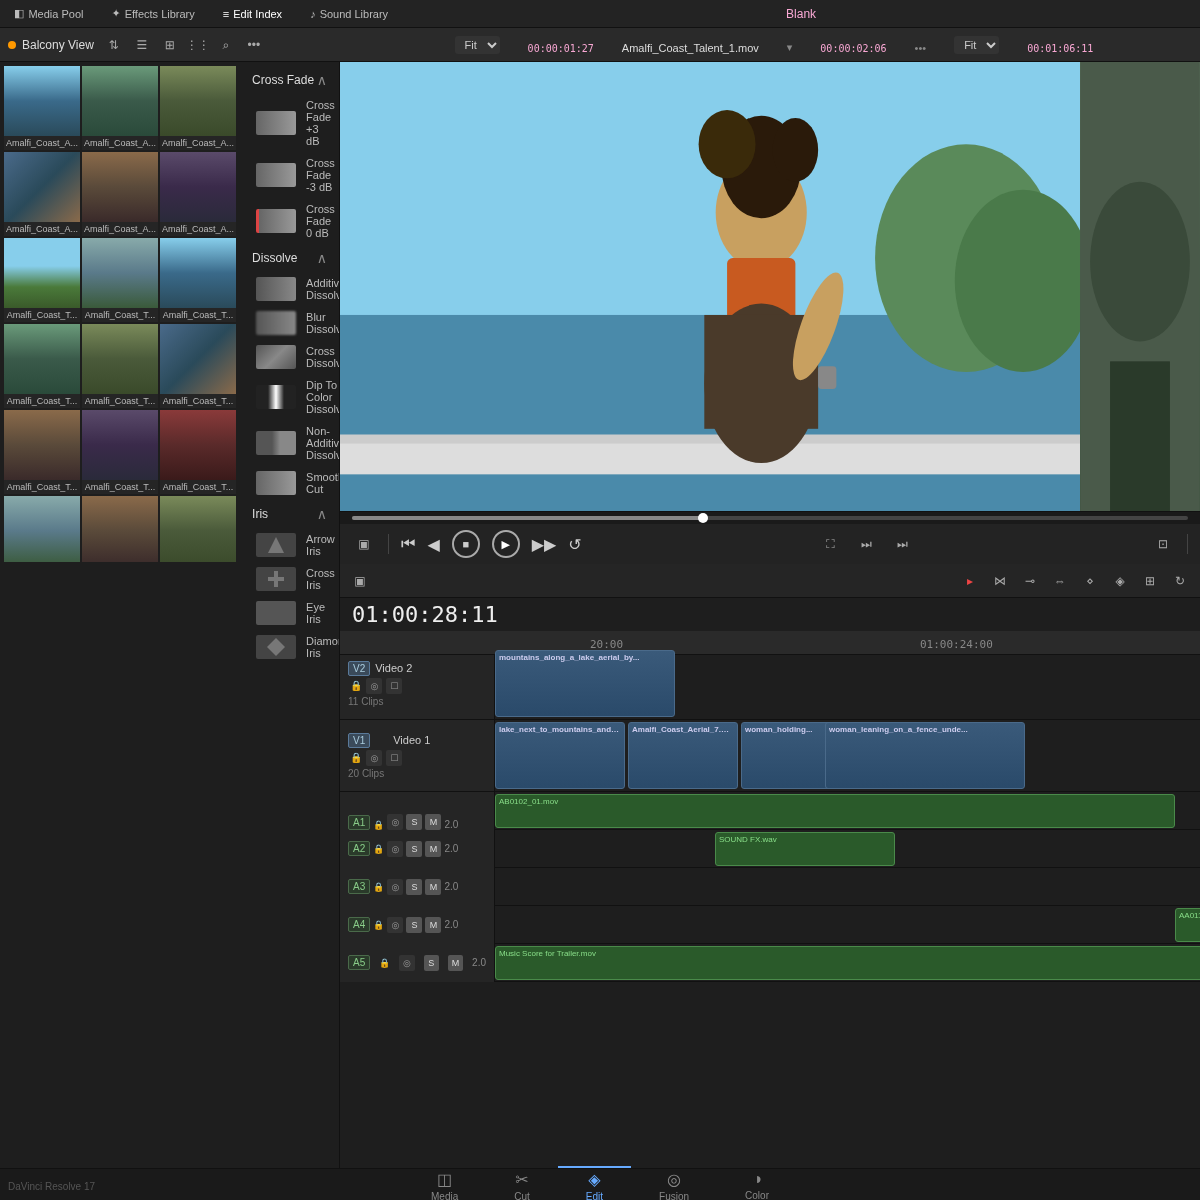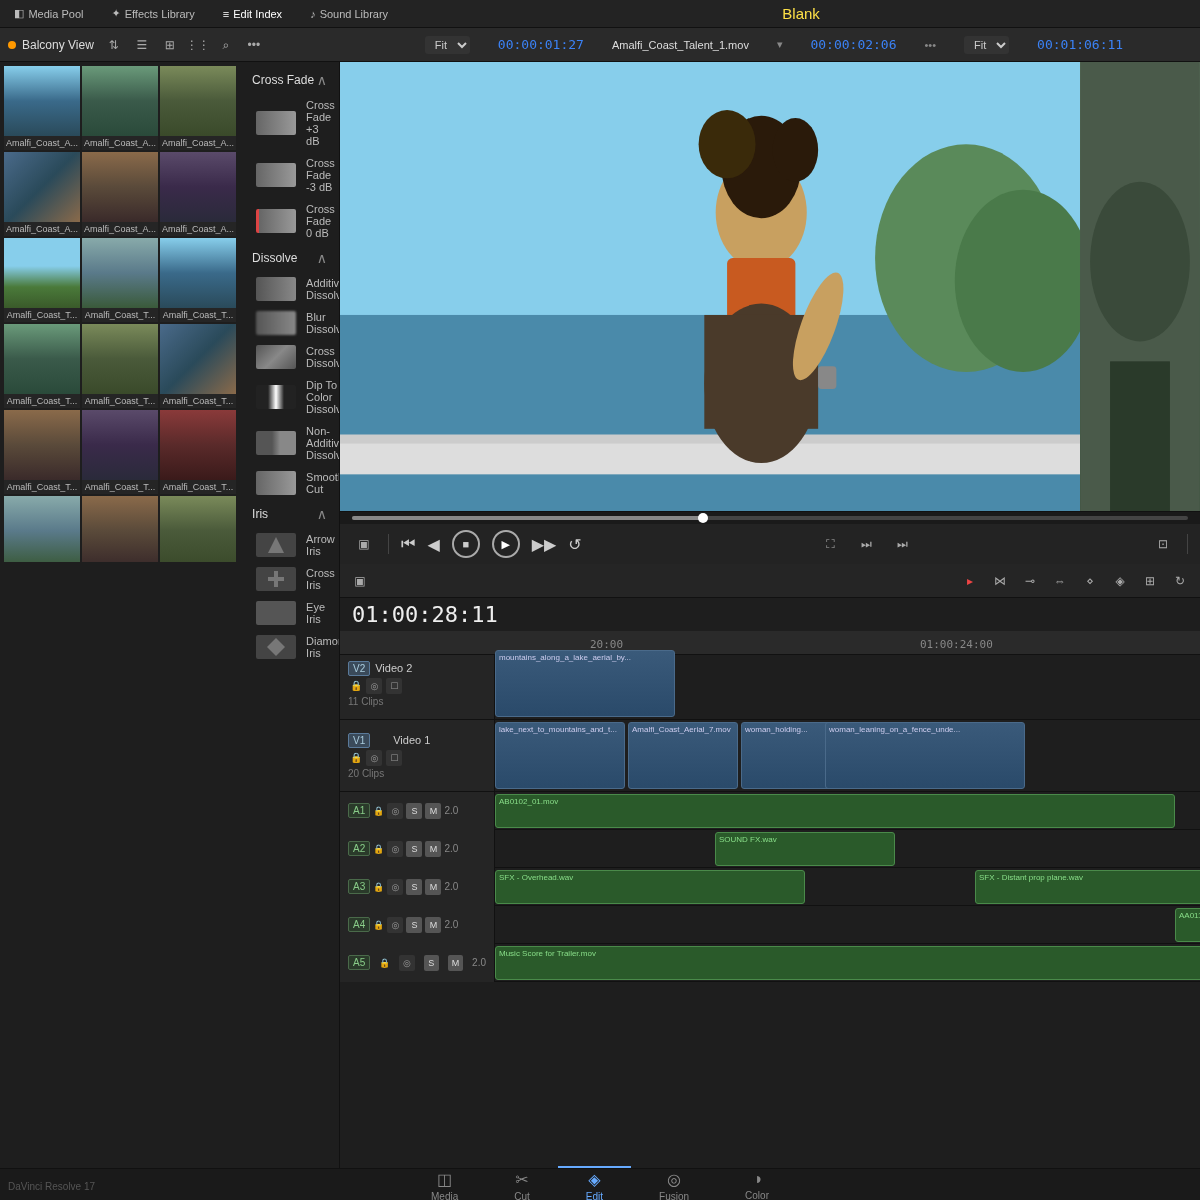--- a/index.html
+++ b/index.html
@@ -30,22 +30,22 @@
       display: flex;
       align-items: center;
       gap: 4px;
       cursor: pointer;
       padding: 2px 6px;
     }
     .top-bar-item.active { color: #fff; }
     .top-bar-center {
       flex: 1;
       text-align: center;
-      font-size: 15px;
-      color: #fde047;
+      font-size: 12px;
+      color: #f9a8d4;
       font-weight: 500;
     }
 
     
     .second-bar {
       display: flex;
       align-items: center;
       background: #2a2a2a;
       height: 34px;
       border-bottom: 1px solid #111;
@@ -79,36 +79,36 @@
       width: 24px; height: 24px;
       display: flex; align-items: center; justify-content: center;
       color: #aaa;
       cursor: pointer;
       border-radius: 3px;
       font-size: 12px;
     }
     .second-bar-center {
       flex: 1;
       display: flex;
-      align-items: center;
+      align-items: flex-end;
       justify-content: center;
       gap: 28px;
     }
     .fit-selector {
       background: #333;
       border: none;
       color: #ccc;
       padding: 2px 6px;
       font-size: 11px;
       border-radius: 3px;
     }
     .timecode {
       font-family: monospace;
-      font-size: 13px;
-      color: #3b82f6;
+      font-size: 10px;
+      color: #f9a8d4;
     }
     .clip-name {
       color: #ddd;
       font-size: 11px;
     }
 
     
     .main-layout {
       display: flex;
       height: calc(1200px - 28px - 34px - 32px);
@@ -371,20 +371,21 @@
       position: absolute;
       top: 2px;
       height: calc(100% - 4px);
       border-radius: 3px;
       overflow: hidden;
       cursor: pointer;
     }
     .clip-video {
       background: linear-gradient(180deg, #3a5a7a, #2a4a6a);
       border: 1px solid #4a6a8a;
+      font-weight: bold;
     }
     .clip-label {
       font-size: 8px;
       color: #cce;
       padding: 2px 3px;
       white-space: nowrap;
       overflow: hidden;
       text-overflow: ellipsis;
     }
     .clip-audio {
@@ -806,21 +807,21 @@
     </div>
               <div class="clip clip-video" style="left:246px; width:92px;">
       <div class="clip-label">woman_holding...</div>
     </div>
               <div class="clip clip-video" style="left:330px; width:200px;">
       <div class="clip-label">woman_leaning_on_a_fence_unde...</div>
     </div>
             </div>
           </div>
           <div class="track-row track-row-audio">
-      <div class="track-header" style="gap:3px;">
+      <div class="track-header" style="gap:3px;align-items:flex-end;">
         <div class="track-label audio">A1</div>
         <span class="lock-icon" style="font-size:9px;">🔒</span>
         <div class="track-ctrl-btn">◎</div>
         <div class="track-ctrl-btn s">S</div>
         <div class="track-ctrl-btn m">M</div>
         <span style="color:#888; font-size:10px;">2.0</span>
       </div>
     <div class="track-body">
               <div class="clip clip-audio" style="left:0px; width:680px;">
       <div class="clip-label">AB0102_01.mov</div>
@@ -844,28 +845,20 @@
           </div>
           <div class="track-row track-row-audio">
       <div class="track-header" style="gap:3px;">
         <div class="track-label audio">A3</div>
         <span class="lock-icon" style="font-size:9px;">🔒</span>
         <div class="track-ctrl-btn">◎</div>
         <div class="track-ctrl-btn s">S</div>
         <div class="track-ctrl-btn m">M</div>
         <span style="color:#888; font-size:10px;">2.0</span>
       </div>
-    <div class="track-body">
-              <div class="clip clip-audio" style="left:0px; width:310px;">
-      <div class="clip-label">SFX - Overhead.wav</div>
-    </div>
-              <div class="clip clip-audio" style="left:480px; width:280px;">
-      <div class="clip-label">SFX - Distant prop plane.wav</div>
-    </div>
-            </div>
           </div>
           <div class="track-row track-row-audio">
       <div class="track-header" style="gap:3px;">
         <div class="track-label audio">A4</div>
         <span class="lock-icon" style="font-size:9px;">🔒</span>
         <div class="track-ctrl-btn">◎</div>
         <div class="track-ctrl-btn s">S</div>
         <div class="track-ctrl-btn m">M</div>
         <span style="color:#888; font-size:10px;">2.0</span>
       </div>

